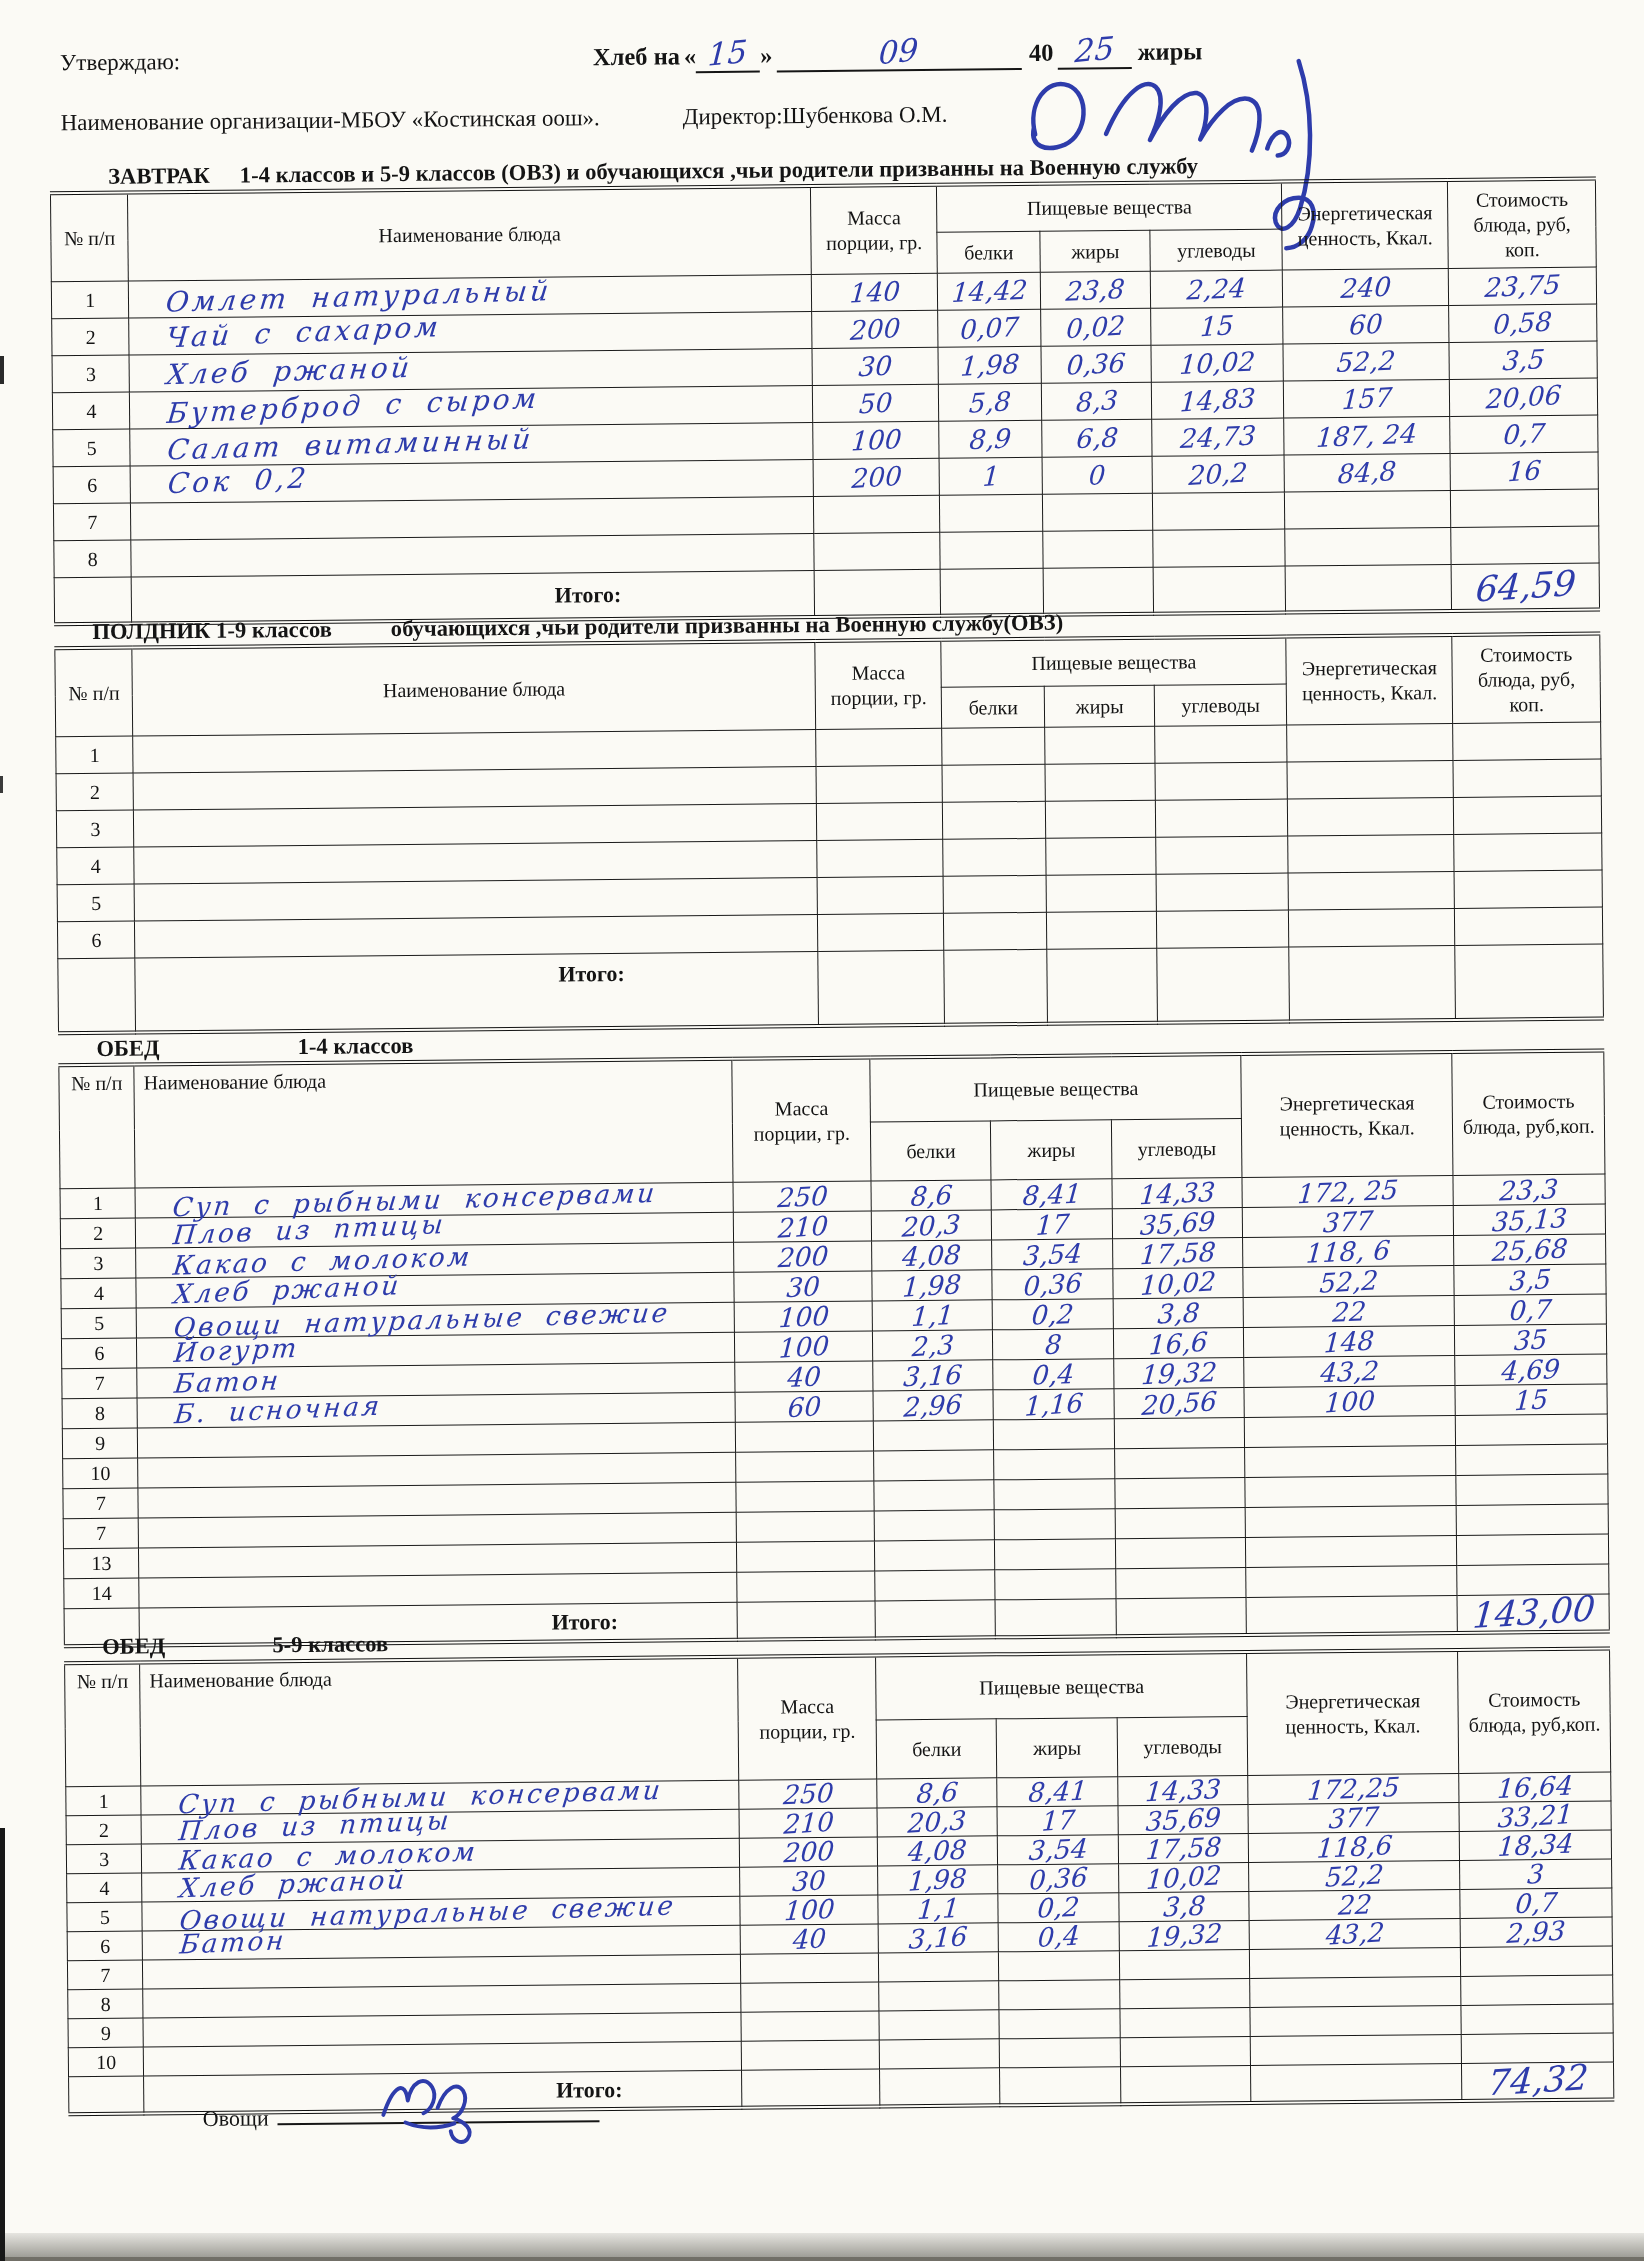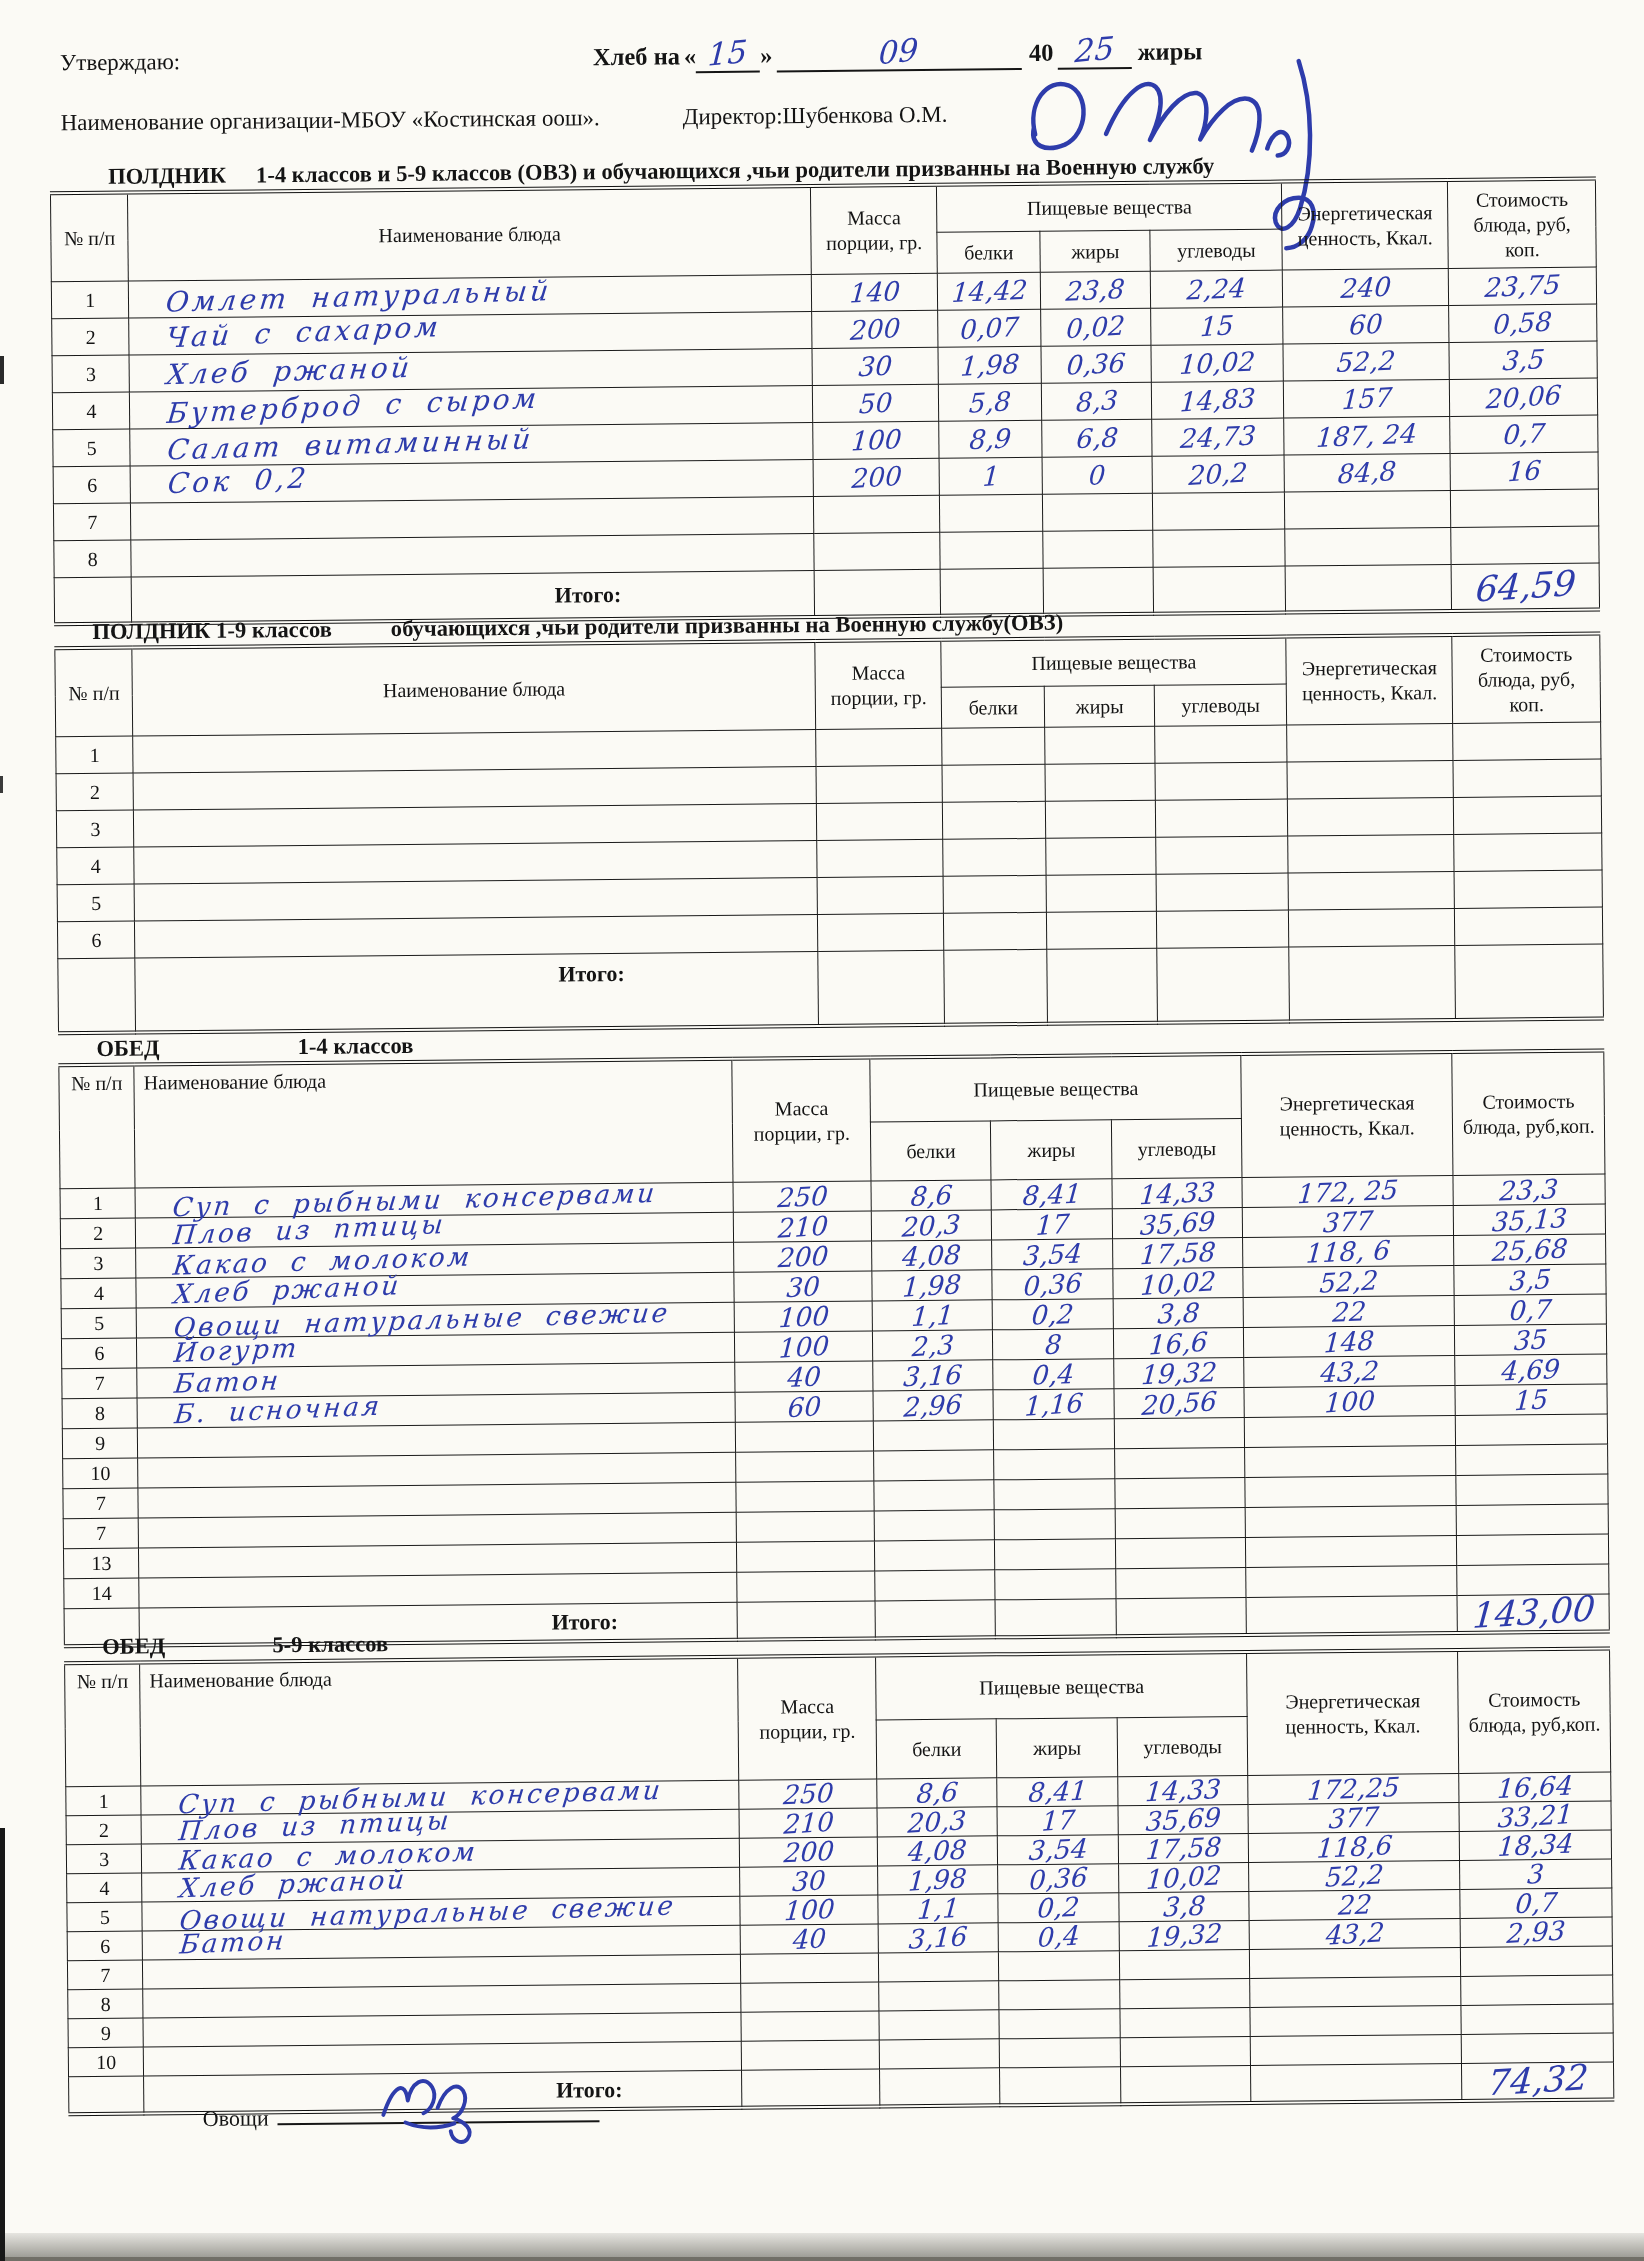--- a/index.html
+++ b/index.html
@@ -137,21 +137,21 @@
   <svg class="sig-svg sig-director" data-name="director-signature" width="361" height="232" viewBox="0 0 560 360">
     <g fill="none" stroke="#2e3cab" stroke-width="7" stroke-linecap="round" stroke-linejoin="round">
       <path d="M60 150 C48 100 80 62 112 74 C146 88 142 150 106 166 C76 178 52 168 58 140"></path>
       <path d="M170 150 C200 82 232 64 248 78 C264 94 250 136 238 160 C258 122 288 84 312 88 C334 94 326 138 316 160 C336 126 366 92 392 98 C418 106 408 150 396 178"></path>
       <path d="M420 175 C428 150 444 142 452 158 C458 172 448 186 436 186"></path>
       <path d="M470 40 C492 110 492 200 470 268 C460 298 440 310 432 290 C426 270 446 252 468 252 C488 252 496 272 488 296 C482 316 466 330 448 330"></path>
     </g>
   </svg>
 
   <div class="sec-head sh0" data-name="section-title-breakfast">
-    <span data-name="section-name">ПОЛДНИК</span><span class="gap-a" data-name="section-subtitle">1-4 классов и 5-9 классов (ОВЗ) и обучающихся ,чьи родители призванны на Военную службу</span>
+    <span data-name="section-name">ЗАВТРАК</span><span class="gap-a" data-name="section-subtitle">1-4 классов и 5-9 классов (ОВЗ) и обучающихся ,чьи родители призванны на Военную службу</span>
   </div>
   <table class="t0 tbl-a" data-name="breakfast-table">
     <colgroup>
           <col style="width:77px">
           <col style="width:683px">
           <col style="width:126px">
           <col style="width:103px">
           <col style="width:110px">
           <col style="width:132px">
           <col style="width:166px">

